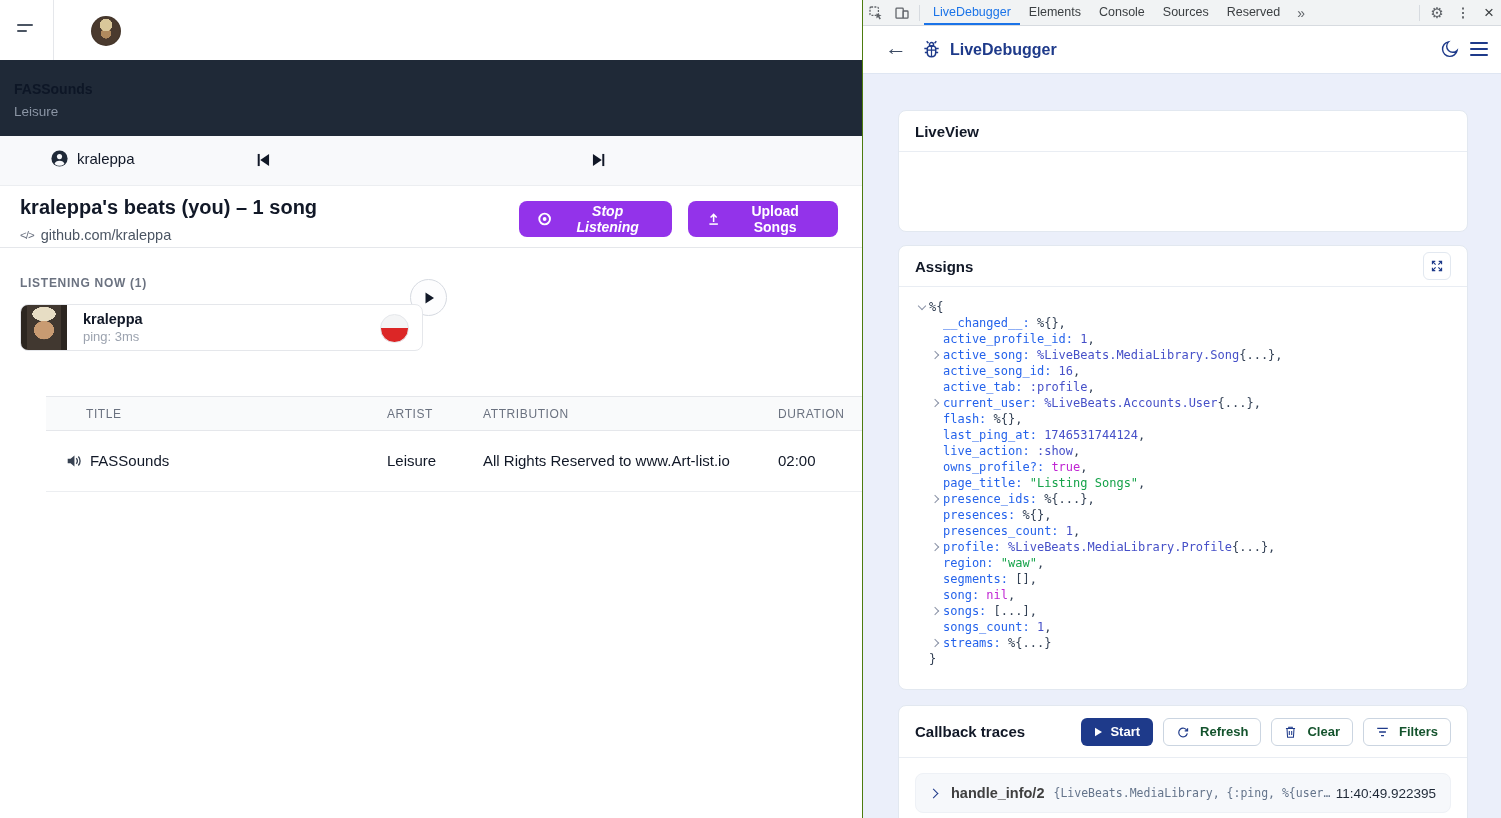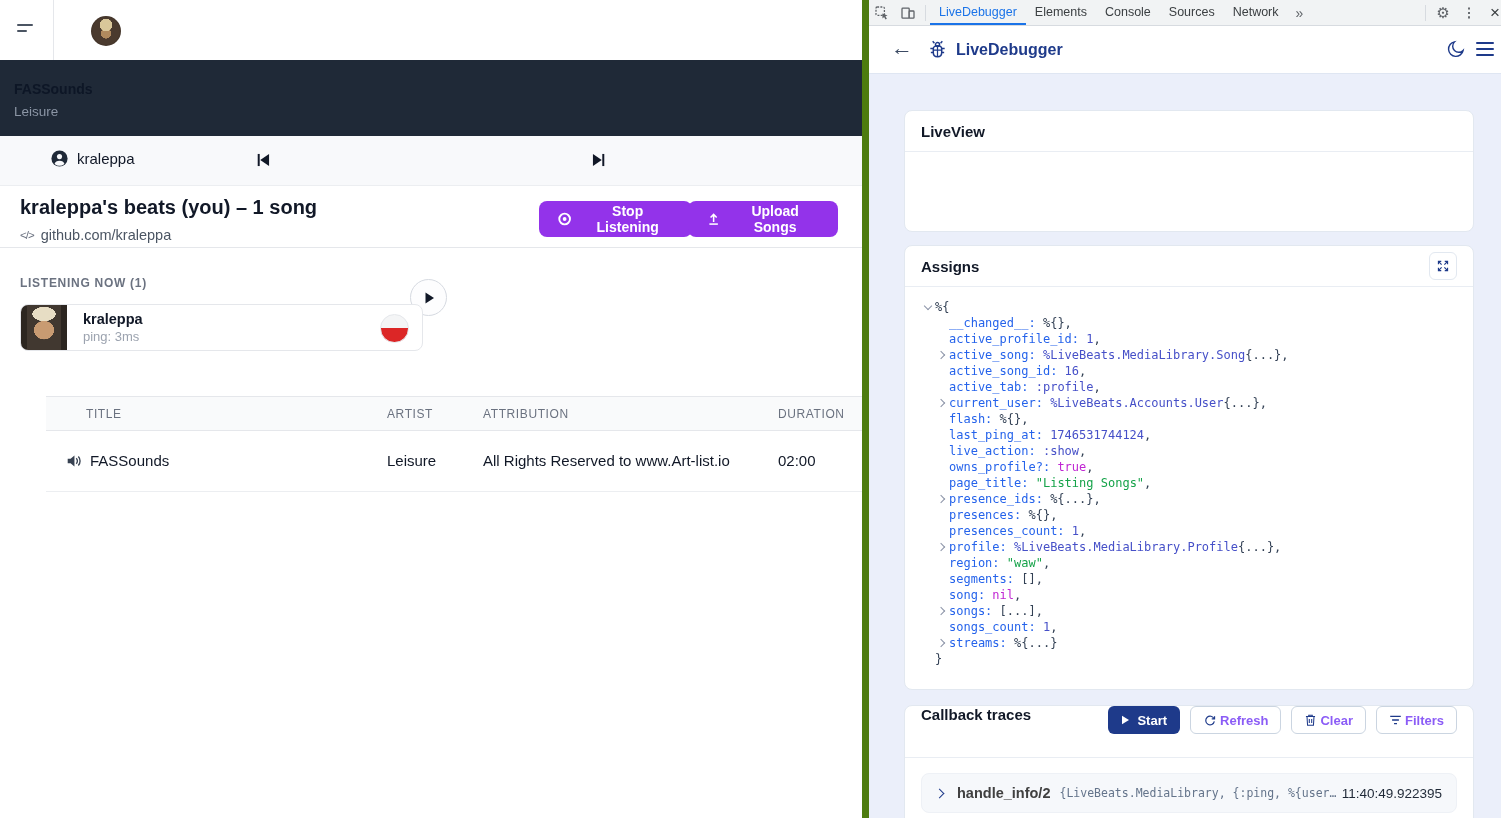--- a/index.html
+++ b/index.html
@@ -37,21 +37,21 @@
     border:1px solid #d6dae1; background:#fdfdfe; display:flex; align-items:center; justify-content:center; cursor:pointer; }
 
   .profile-head { position:absolute; left:0; top:186px; width:862px; height:62px; border-bottom:1px solid #e5e7eb; }
   .ph-title { position:absolute; left:20px; top:10px; font-size:20px; font-weight:700; color:#111827; }
   .ph-link { position:absolute; left:20px; top:41px; display:flex; align-items:center; gap:7px; cursor:pointer; }
   .ph-link .code-glyph { font-size:11.5px; color:#6b7280; letter-spacing:-1px; }
   .ph-link span.url { font-size:14.5px; color:#4b5563; }
   .btn-purple { position:absolute; top:15px; height:36px; border:none; border-radius:8px; background:#9333ea;
     color:#fff; font-size:14px; font-weight:600; display:flex; align-items:center; gap:9px;
     padding:0 18px; cursor:pointer; font-family:"Liberation Sans",sans-serif; }
-  .btn-stop { left:539px; width:153px; }
+  .btn-stop { left:519px; width:153px;font-style:italic; }
   .btn-upload { left:688px; width:150px; }
 
   .listen-label { position:absolute; left:20px; top:276px; font-size:12px; font-weight:600;
     color:#6b7280; letter-spacing:.06em; }
   .presence-card { position:absolute; left:20px; top:304px; width:403px; height:47px; background:#fff;
     border:1px solid #e5e7eb; border-radius:8px; display:flex; align-items:center; }
   .presence-avatar { width:46px; height:45px; border-radius:7px 0 0 7px; flex:0 0 46px;
     background:
       radial-gradient(ellipse 42% 26% at 50% 20%, #e7ddc4 0 60%, rgba(0,0,0,0) 61%),
       radial-gradient(ellipse 36% 34% at 50% 56%, #c89b72 0 60%, rgba(0,0,0,0) 61%),
@@ -68,21 +68,21 @@
   .th { position:absolute; top:10px; font-size:12px; font-weight:500; color:#6b7280;
     letter-spacing:.05em; text-transform:uppercase; }
   .td-row { position:relative; height:61px; background:#fff; border-bottom:1px solid #eceef1; cursor:pointer; }
   .td { position:absolute; top:21px; font-size:15px; color:#111827; }
   .c1 { left:40px; } .c1i { left:44px; } .c2 { left:341px; } .c3 { left:437px; } .c4 { left:732px; }
   .spk { position:absolute; left:19px; top:21px; }
   .sliver { position:absolute; left:856px; top:24px; width:5px; height:18px; background:#10182b; }
 
   
   .devtools { position:absolute; left:862px; top:0; width:639px; height:818px; background:#ebeffa;
-    border-left:7px solid #4d7c0f; }
+    border-left:1px solid #4d7c0f; }
   .dt-toolbar { position:absolute; left:0; top:0; width:639px; height:26px; background:#f1f3f4;
     border-bottom:1px solid #d7dbe0; display:flex; align-items:center; }
   .dt-icon { width:26px; height:25px; display:flex; align-items:center; justify-content:center;
     color:#5f6368; cursor:pointer; flex:0 0 auto; }
   .dt-sep { width:1px; height:16px; background:#d7dbe0; margin:0 4px; flex:0 0 1px; }
   .dt-tab { height:25px; padding:0 9px; display:flex; align-items:center; font-size:12.5px;
     color:#3c4043; cursor:pointer; border-bottom:2px solid transparent; white-space:nowrap; }
   .dt-tab.active { color:#1a73e8; font-weight:500; border-bottom:2px solid #1a73e8; }
   .dt-more { font-size:14px; color:#5f6368; padding:0 8px; cursor:pointer; letter-spacing:-1px; }
   .dt-right { margin-left:auto; display:flex; align-items:center; }
@@ -115,28 +115,28 @@
   .code-line { display:flex; white-space:pre; }
   .caret { display:inline-block; width:12px; flex:0 0 12px; position:relative; cursor:pointer; }
   .caret::after { content:""; position:absolute; top:4px; left:2px; width:5px; height:5px;
     border-right:1.4px solid #8b93a7; border-bottom:1.4px solid #8b93a7; }
   .caret.d::after { transform:rotate(45deg); }
   .caret.r::after { transform:rotate(-45deg); top:5px; left:1px; }
   .tok-k { color:#2563eb; } .tok-v { color:#4650c8; } .tok-s { color:#16a34a; }
   .tok-m { color:#c026d3; } .tok-p { color:#334155; }
 
   .card-callback { top:705px; height:140px; }
-  .cb-head { height:52px; display:flex; padding:0 16px; gap:10px;
+  .cb-head { height:52px; display:flex; align-items:center; padding:0 16px; gap:10px;
     border-bottom:1px solid #e9edf3; }
   .cb-buttons { margin-left:auto; display:flex; gap:10px;border-radius:14px; }
   .btn-navy { height:28px; border-radius:6px; border:none; background:#1e3a8a; color:#fff;
     font-size:13px; font-weight:600; display:flex; align-items:center; gap:7px; padding:0 13px;
     cursor:pointer; font-family:"Liberation Sans",sans-serif; }
   .btn-ghost { height:28px; border-radius:6px; border:1px solid #cbd5e1; background:#fff;
-    color:#8b5cf6; font-size:13px; font-weight:600; display:flex; align-items:center; gap:3px;
+    color:#14532d; font-size:13px; font-weight:600; display:flex; align-items:center; gap:10px;
     padding:0 12px; cursor:pointer; font-family:"Liberation Sans",sans-serif; }
   .trace-row { margin:15px 16px 0 16px; height:40px; background:#f6f8fb; border:1px solid #eef1f6;
     border-radius:8px; display:flex; align-items:center; padding:0 14px; cursor:pointer; }
   .tchev { width:7px; height:7px; border-right:1.8px solid #1e3a8a; border-bottom:1.8px solid #1e3a8a;
     transform:rotate(-45deg); flex:0 0 7px; margin-right:14px; }
   .trace-name { font-size:14.5px; font-weight:700; color:#404040; white-space:nowrap; }
   .trace-args { font-family:"DejaVu Sans Mono", monospace; font-size:11.5px; color:#64748b;
     margin-left:9px; white-space:nowrap; overflow:hidden; text-overflow:ellipsis; max-width:297px; }
   .trace-ts { margin-left:auto; font-size:13.5px; color:#1f2937; white-space:nowrap; }
 
@@ -259,21 +259,21 @@
         <svg width="16" height="16" viewBox="0 0 20 20">
           <rect x="2.5" y="4" width="9" height="12.5" rx="1" fill="none" stroke="#5f6368" stroke-width="1.6"></rect>
           <rect x="11.5" y="7.5" width="6" height="9" rx="1" fill="#f1f3f4" stroke="#5f6368" stroke-width="1.6"></rect>
         </svg>
       </div>
       <div class="dt-sep"></div>
       <div class="dt-tab active">LiveDebugger</div>
       <div class="dt-tab">Elements</div>
       <div class="dt-tab">Console</div>
       <div class="dt-tab">Sources</div>
-      <div class="dt-tab">Network</div>
+      <div class="dt-tab">Reserved</div>
       <div class="dt-more">»</div>
       <div class="dt-right">
         <div class="dt-sep"></div>
         <div class="dt-icon glyph-gear">⚙</div>
         <div class="dt-icon glyph-kebab">⋮</div>
         <div class="dt-icon glyph-close">×</div>
       </div>
     </div>
 
     <div class="ld-header">

